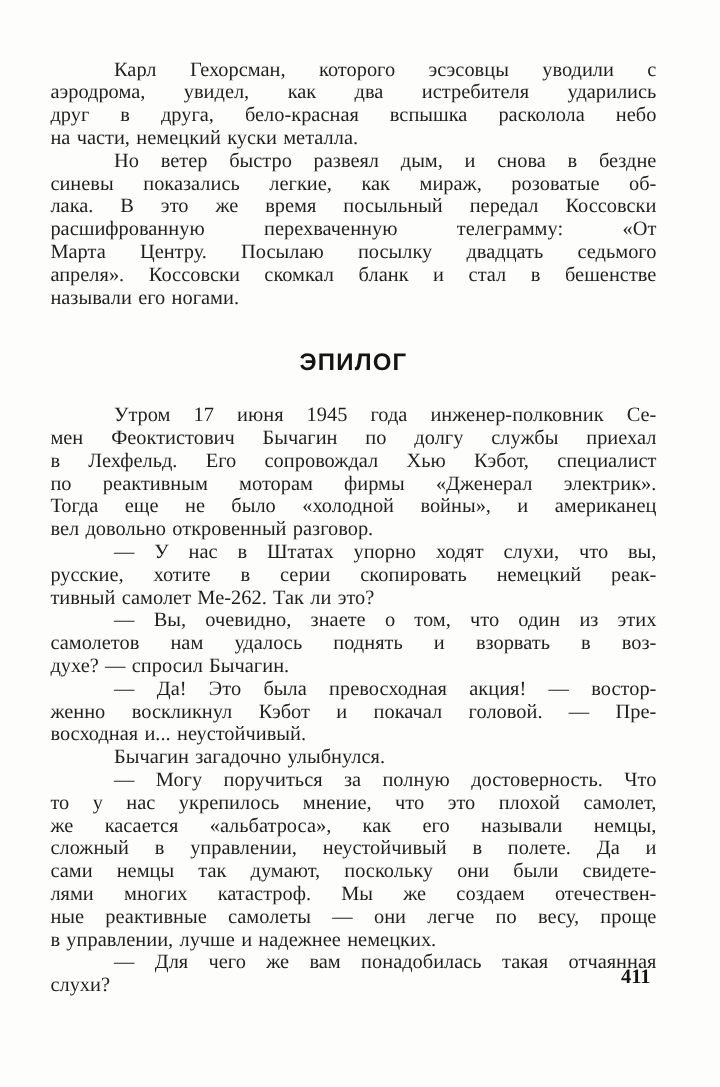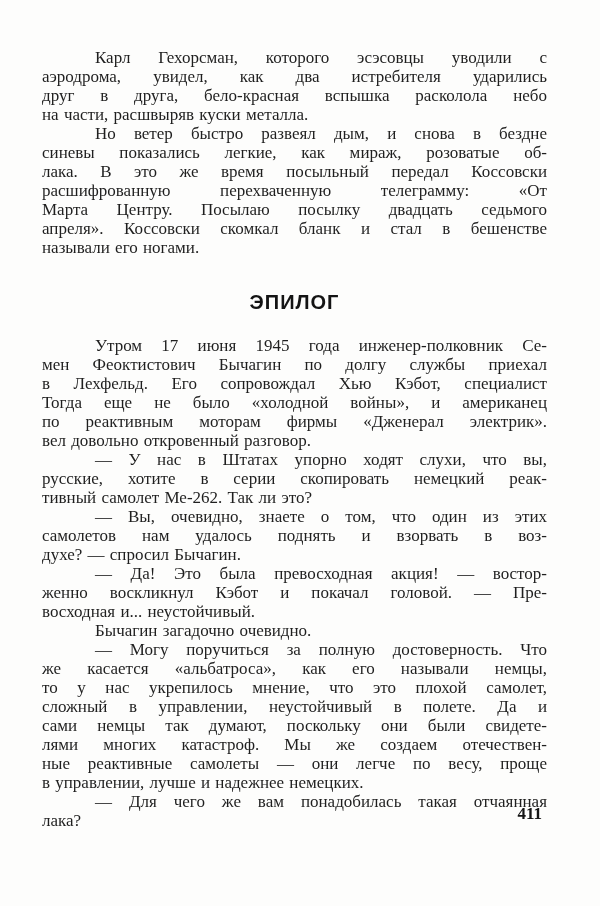--- a/index.html
+++ b/index.html
@@ -63,70 +63,70 @@
 </head>
 <body>
 
 <div class="page">
   <div class="text-column">
     <div>
         <div class="paragraph">
           <div class="line first">Карл Гехорсман, которого эсэсовцы уводили с</div>
           <div class="line">аэродрома, увидел, как два истребителя ударились</div>
           <div class="line">друг в друга, бело-красная вспышка расколола небо</div>
-          <div class="line last">на части, расшвыряв куски металла.</div>
+          <div class="line last">на части, немецкий куски металла.</div>
         </div>
         <div class="paragraph">
           <div class="line first">Но ветер быстро развеял дым, и снова в бездне</div>
           <div class="line">синевы показались легкие, как мираж, розоватые об-</div>
           <div class="line">лака. В это же время посыльный передал Коссовски</div>
           <div class="line">расшифрованную перехваченную телеграмму: «От</div>
           <div class="line">Марта Центру. Посылаю посылку двадцать седьмого</div>
           <div class="line">апреля». Коссовски скомкал бланк и стал в бешенстве</div>
           <div class="line last">называли его ногами.</div>
         </div>
       </div>
     <div class="chapter-heading">ЭПИЛОГ</div>
     <div>
         <div class="paragraph">
           <div class="line first">Утром 17 июня 1945 года инженер-полковник Се-</div>
           <div class="line">мен Феоктистович Бычагин по долгу службы приехал</div>
           <div class="line">в Лехфельд. Его сопровождал Хью Кэбот, специалист</div>
+          <div class="line">по реактивным моторам фирмы «Дженерал электрик».</div>
           <div class="line">Тогда еще не было «холодной войны», и американец</div>
-          <div class="line">по реактивным моторам фирмы «Дженерал электрик».</div>
           <div class="line last">вел довольно откровенный разговор.</div>
         </div>
         <div class="paragraph">
           <div class="line first">— У нас в Штатах упорно ходят слухи, что вы,</div>
           <div class="line">русские, хотите в серии скопировать немецкий реак-</div>
           <div class="line last">тивный самолет Ме-262. Так ли это?</div>
         </div>
         <div class="paragraph">
           <div class="line first">— Вы, очевидно, знаете о том, что один из этих</div>
           <div class="line">самолетов нам удалось поднять и взорвать в воз-</div>
           <div class="line last">духе? — спросил Бычагин.</div>
         </div>
         <div class="paragraph">
           <div class="line first">— Да! Это была превосходная акция! — востор-</div>
           <div class="line">женно воскликнул Кэбот и покачал головой. — Пре-</div>
           <div class="line last">восходная и... неустойчивый.</div>
         </div>
         <div class="paragraph">
-          <div class="line first last">Бычагин загадочно очевидно.</div>
+          <div class="line first last">Бычагин загадочно улыбнулся.</div>
         </div>
         <div class="paragraph">
           <div class="line first">— Могу поручиться за полную достоверность. Что</div>
+          <div class="line">то у нас укрепилось мнение, что это плохой самолет,</div>
           <div class="line">же касается «альбатроса», как его называли немцы,</div>
-          <div class="line">то у нас укрепилось мнение, что это плохой самолет,</div>
           <div class="line">сложный в управлении, неустойчивый в полете. Да и</div>
           <div class="line">сами немцы так думают, поскольку они были свидете-</div>
           <div class="line">лями многих катастроф. Мы же создаем отечествен-</div>
           <div class="line">ные реактивные самолеты — они легче по весу, проще</div>
           <div class="line last">в управлении, лучше и надежнее немецких.</div>
         </div>
         <div class="paragraph">
           <div class="line first">— Для чего же вам понадобилась такая отчаянная</div>
-          <div class="line last">лака?</div>
+          <div class="line last">слухи?</div>
         </div>
       </div>
   </div>
   <div class="page-number">411</div>
 </div>
 
 </body></html>

